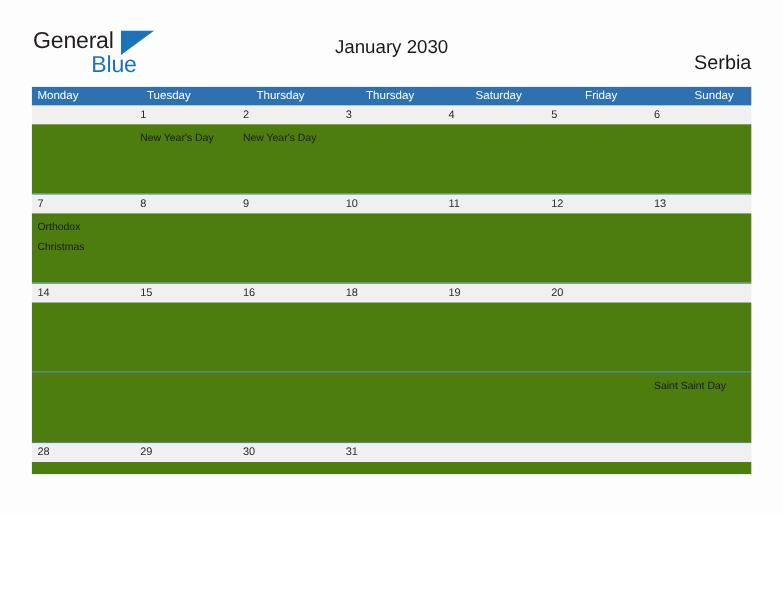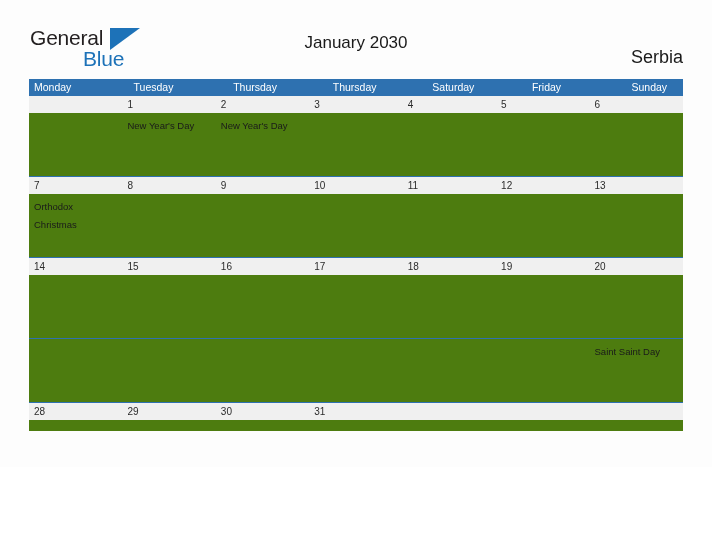--- a/index.html
+++ b/index.html
@@ -235,21 +235,20 @@
         <div class="ev-cell"><span class="ev-text"></span></div>
         <div class="ev-cell"><span class="ev-text"></span></div>
       </div>
     </div>
 
     <div class="week">
       <div class="num-row">
         <div class="num-cell">14</div>
         <div class="num-cell">15</div>
         <div class="num-cell">16</div>
-        <div class="num-cell">17</div>
         <div class="num-cell">18</div>
         <div class="num-cell">19</div>
         <div class="num-cell">20</div>
       </div>
       <div class="ev-row">
         <div class="ev-cell"><span class="ev-text"></span></div>
         <div class="ev-cell"><span class="ev-text"></span></div>
         <div class="ev-cell"><span class="ev-text"></span></div>
         <div class="ev-cell"><span class="ev-text"></span></div>
         <div class="ev-cell"><span class="ev-text"></span></div>

